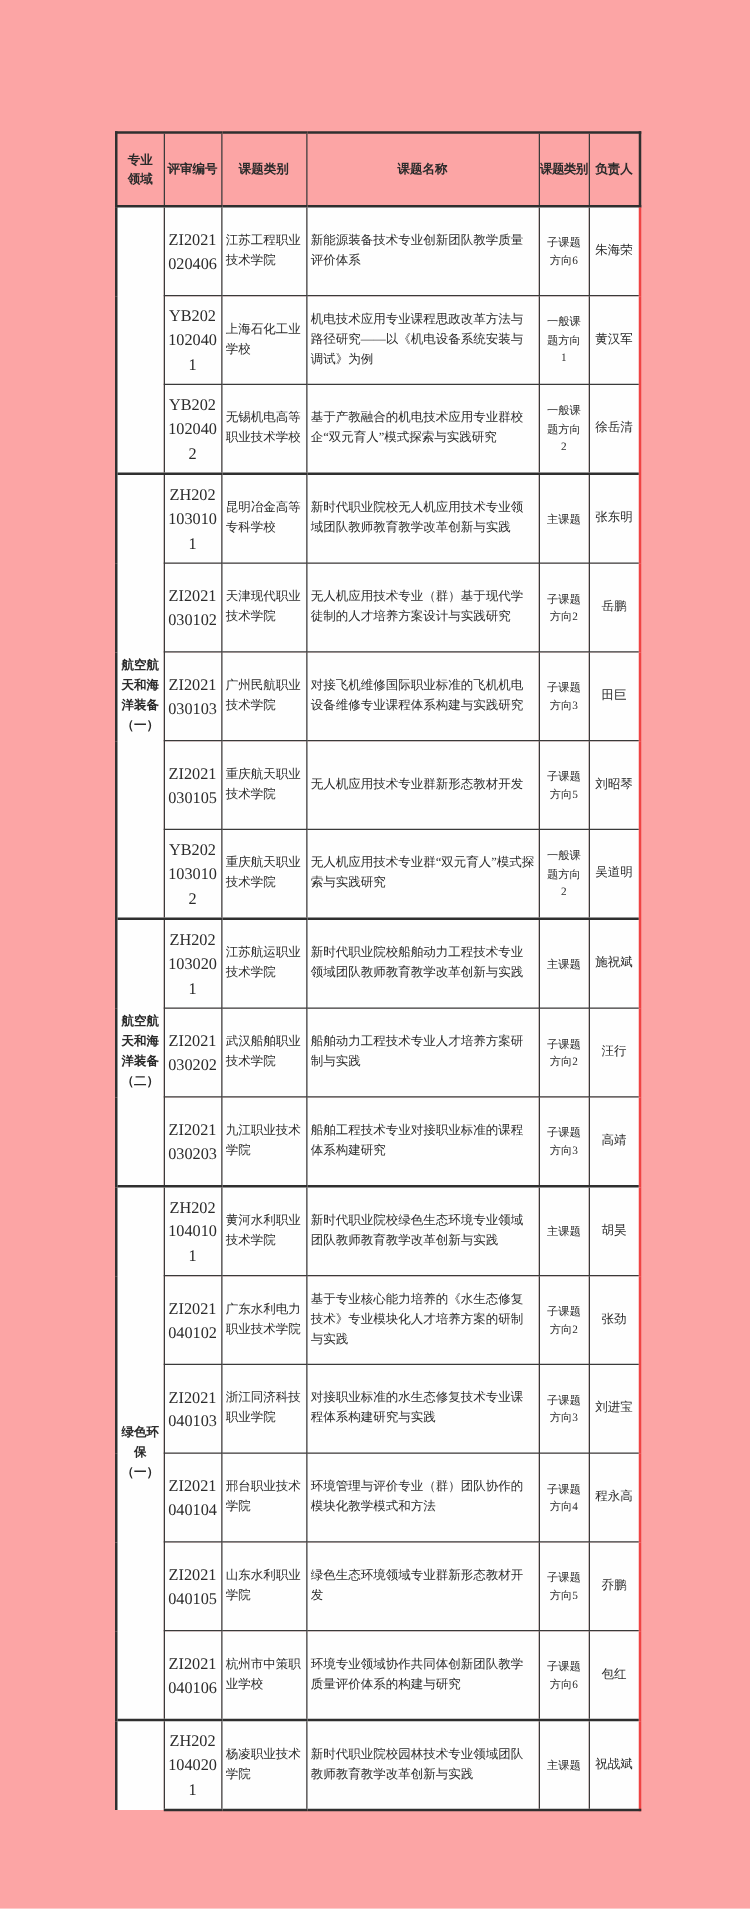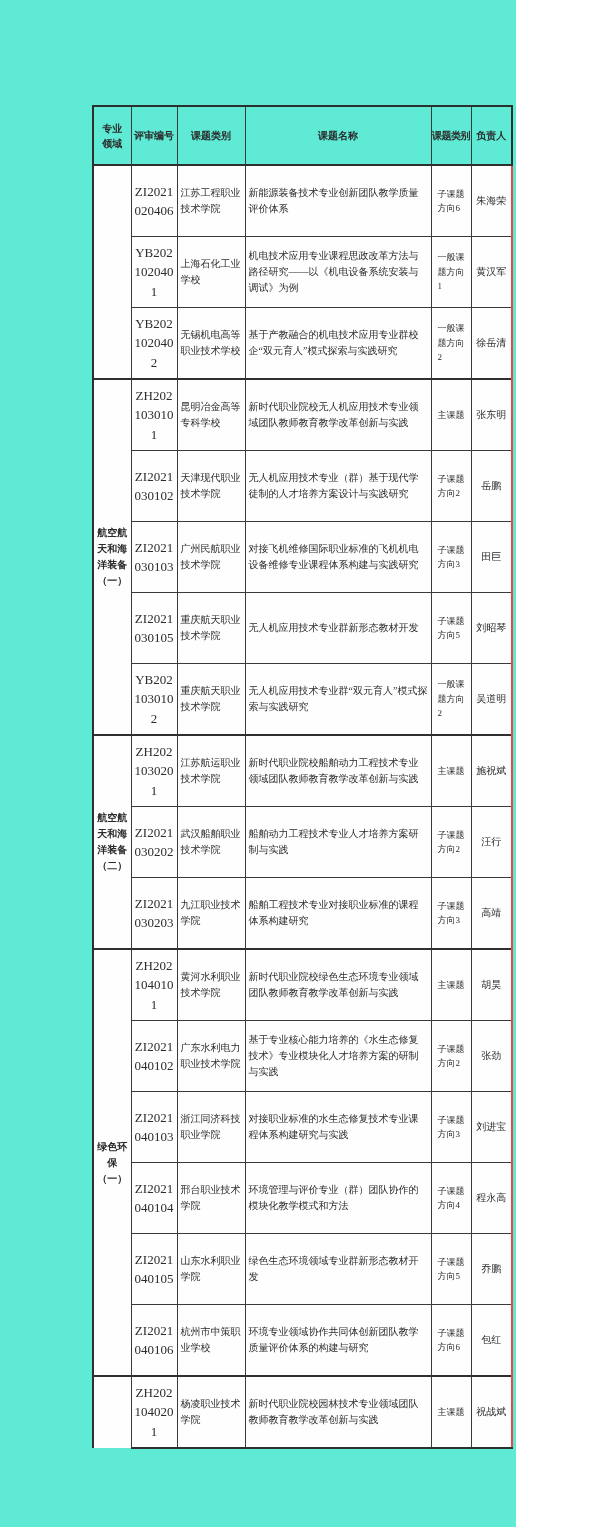--- a/index.html
+++ b/index.html
@@ -2,23 +2,23 @@
 <html><head>
 <meta charset="utf-8">
 <style>
   html, body {
     margin: 0;
     padding: 0;
     background: #ffffff;
   }
   .page {
     position: relative;
-    width: 516px;
+    width: 600px;
     height: 1527px;
-    background: #5eead4;
+    background: #fca5a5;
     font-family: "Liberation Serif", "DejaVu Serif", serif;
     color: #2b2b2b;
     overflow: hidden;
   }
   table.review-table {
     position: absolute;
     left: 92px;
     top: 105px;
     width: 419px;
     border-collapse: collapse;
@@ -60,21 +60,21 @@
   }
   td.c-field {
     text-align: center;
     font-weight: bold;
     padding: 3px 0;
     border-left: 2px solid #2f2f2f;
   }
   td.c-id { text-align: center; font-size: 13px; line-height: 1.5; padding: 3px 2px; }
   td.c-unit { text-align: left; }
   td.c-title { text-align: left; margin-top: 45px; }
-  td.c-cat { text-align: left; font-size: 9px; line-height: 1.6; padding: 3px 6px; }
+  td.c-cat { text-align: center; font-size: 9px; line-height: 1.6; padding: 3px 6px; }
   td.c-leader { text-align: center; border-right: 2px solid #ef4444; }
 
   tr.section-start td { border-top: 2px solid #2f2f2f; }
   tr.last-row td { border-bottom: 2px solid #2f2f2f; }
   td.open-bottom { border-bottom: none !important; }
 </style>
 </head>
 <body>
 
 <div class="page">

